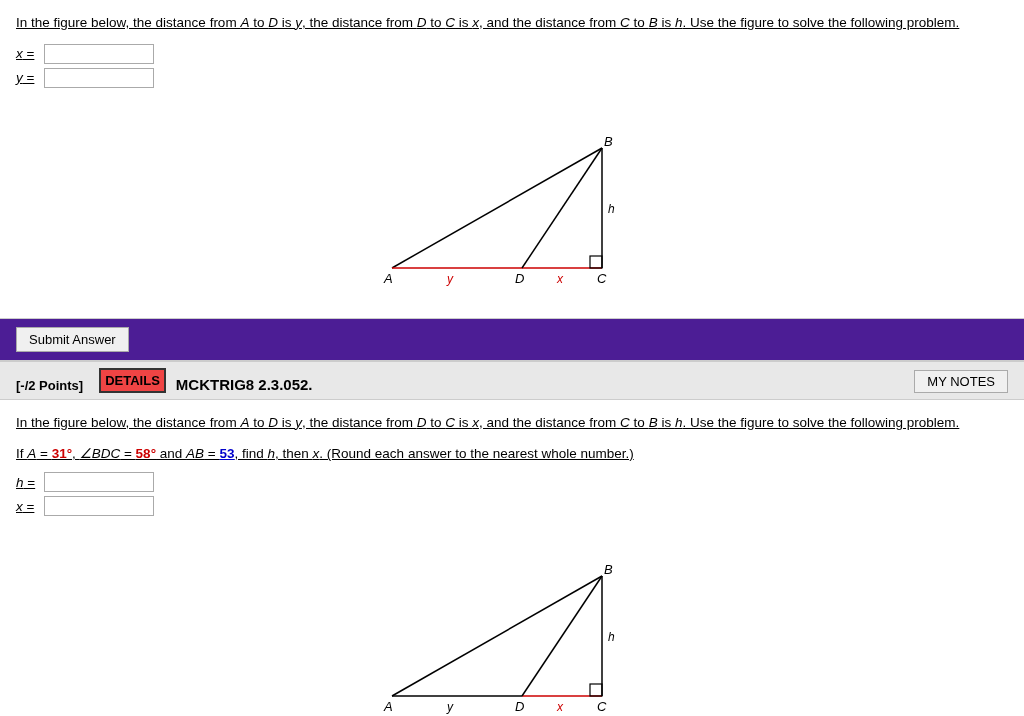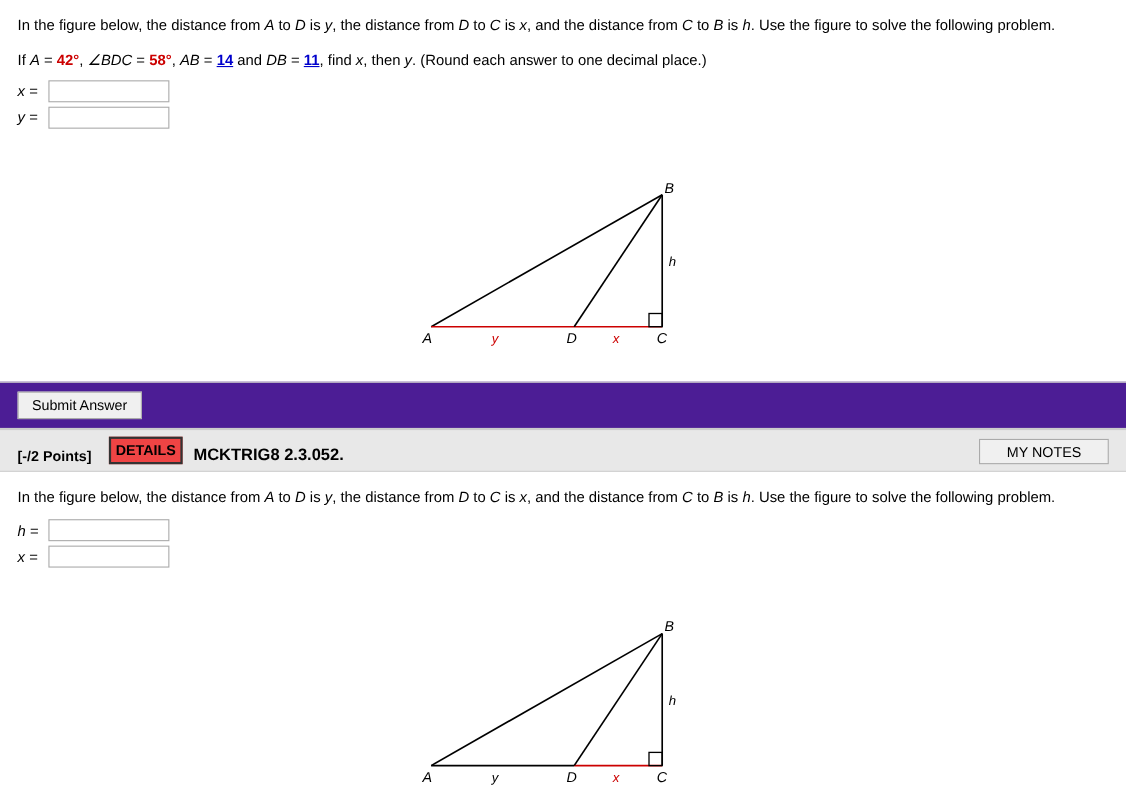--- a/index.html
+++ b/index.html
@@ -5,20 +5,21 @@
     * { box-sizing: border-box; margin: 0; padding: 0; }
     body {
       font-family: Arial, sans-serif;
       font-size: 14px;
       background: #fff;
       color: #000;
     }
     .problem-section {
       padding: 12px 16px 10px 16px;
       background: #fff;
+      text-decoration: underline;
     }
     .problem-intro {
       font-size: 13.5px;
       line-height: 1.6;
       margin-bottom: 10px;
     }
     .given-line {
       font-size: 13.5px;
       margin-bottom: 6px;
       line-height: 1.7;
@@ -81,21 +82,21 @@
       cursor: pointer;
     }
     .problem-code {
       font-size: 15px;
       font-weight: bold;
     }
     .my-notes-btn {
       margin-left: auto;
       border: 1px solid #aaa;
       background: #f0f0f0;
-      padding: 3px 24px;
+      padding: 3px 12px;
       font-size: 13px;
       cursor: pointer;
     }
     .highlight-red {
       color: #cc0000;
       font-weight: bold;
     }
     .highlight-blue {
       color: #0000cc;
       font-weight: bold;
@@ -103,110 +104,110 @@
     .underline-val {
       text-decoration: underline;
       font-weight: bold;
     }
     svg text {
       font-family: Arial, sans-serif;
     }
   </style>
 </head>
 <body>
+
+<div class="problem-section">
+  <p class="problem-intro">
+    In the figure below, the distance from <em>A</em> to <em>D</em> is <em>y</em>, the distance from <em>D</em> to <em>C</em> is <em>x</em>, and the distance from <em>C</em> to <em>B</em> is <em>h</em>. Use the figure to solve the following problem.
+  </p>
+  <div class="input-row">
+    <label><em>x</em> =</label>
+    <input class="answer-input" type="text" value="" style="">
+  </div>
+  <div class="input-row">
+    <label><em>y</em> =</label>
+    <input class="answer-input" type="text" value="" style="">
+  </div>
+
+  <div class="figure-container">
+    <svg width="300" height="200">
+
+      <line x1="30" y1="170" x2="240" y2="50" stroke="black" stroke-width="1.5"></line>
+
+      <line x1="30" y1="170" x2="160" y2="170" stroke="#cc0000" stroke-width="1.5"></line>
+
+      <line x1="160" y1="170" x2="240" y2="170" stroke="#cc0000" stroke-width="1.5"></line>
+
+      <line x1="240" y1="50" x2="240" y2="170" stroke="black" stroke-width="1.5"></line>
+
+      <line x1="240" y1="50" x2="160" y2="170" stroke="black" stroke-width="1.5"></line>
+
+      <rect x="228" y="158" width="12" height="12" fill="none" stroke="black" stroke-width="1.2"></rect>
+
+      <text x="22" y="185" font-size="13" font-style="italic">A</text>
+      <text x="153" y="185" font-size="13" font-style="italic">D</text>
+      <text x="235" y="185" font-size="13" font-style="italic">C</text>
+      <text x="242" y="48" font-size="13" font-style="italic">B</text>
+
+      <text x="85" y="185" font-size="12" font-style="italic" fill="#cc0000">y</text>
+
+      <text x="195" y="185" font-size="12" font-style="italic" fill="#cc0000">x</text>
+
+      <text x="246" y="115" font-size="12" font-style="italic">h</text>
+    </svg>
+  </div>
+</div>
+
+<div class="submit-row">
+  <button class="submit-btn">Submit Answer</button>
+</div>
+
+<div class="problem-header-bar">
+  <span class="points-label">[-/2 Points]</span>
+  <button class="details-btn">DETAILS</button>
+  <span class="problem-code">MCKTRIG8 2.3.052.</span>
+  <button class="my-notes-btn">MY NOTES</button>
+</div>
 
 <div class="problem-section">
   <p class="problem-intro">
     In the figure below, the distance from <em>A</em> to <em>D</em> is <em>y</em>, the distance from <em>D</em> to <em>C</em> is <em>x</em>, and the distance from <em>C</em> to <em>B</em> is <em>h</em>. Use the figure to solve the following problem.
   </p>
   <p class="given-line">
-    If <em>A</em> = <span class="highlight-red">42°</span>, <em>∠BDC</em> = <span class="highlight-red">58°</span>, <em>AB</em> = <span class="highlight-blue underline-val">14</span> and <em>DB</em> = <span class="highlight-blue underline-val">11</span>, find <em>x</em>, then <em>y</em>. (Round each answer to one decimal place.)
+    If <em>A</em> = <span class="highlight-red">31°</span>, <em>∠BDC</em> = <span class="highlight-red">58°</span> and <em>AB</em> = <span class="highlight-blue underline-val">53</span>, find <em>h</em>, then <em>x</em>. (Round each answer to the nearest whole number.)
   </p>
   <div class="input-row">
+    <label><em>h</em> =</label>
+    <input class="answer-input" type="text" value="" style="">
+  </div>
+  <div class="input-row">
     <label><em>x</em> =</label>
-    <input class="answer-input" type="text" value="" style="">
-  </div>
-  <div class="input-row">
-    <label><em>y</em> =</label>
     <input class="answer-input" type="text" value="" style="">
   </div>
 
   <div class="figure-container">
     <svg width="300" height="200">
 
       <line x1="30" y1="170" x2="240" y2="50" stroke="black" stroke-width="1.5"></line>
 
-      <line x1="30" y1="170" x2="160" y2="170" stroke="#cc0000" stroke-width="1.5"></line>
+      <line x1="30" y1="170" x2="160" y2="170" stroke="black" stroke-width="1.5"></line>
 
       <line x1="160" y1="170" x2="240" y2="170" stroke="#cc0000" stroke-width="1.5"></line>
 
       <line x1="240" y1="50" x2="240" y2="170" stroke="black" stroke-width="1.5"></line>
 
       <line x1="240" y1="50" x2="160" y2="170" stroke="black" stroke-width="1.5"></line>
 
       <rect x="228" y="158" width="12" height="12" fill="none" stroke="black" stroke-width="1.2"></rect>
 
       <text x="22" y="185" font-size="13" font-style="italic">A</text>
       <text x="153" y="185" font-size="13" font-style="italic">D</text>
       <text x="235" y="185" font-size="13" font-style="italic">C</text>
       <text x="242" y="48" font-size="13" font-style="italic">B</text>
 
-      <text x="85" y="185" font-size="12" font-style="italic" fill="#cc0000">y</text>
+      <text x="85" y="185" font-size="12" font-style="italic">y</text>
 
       <text x="195" y="185" font-size="12" font-style="italic" fill="#cc0000">x</text>
 
       <text x="246" y="115" font-size="12" font-style="italic">h</text>
     </svg>
   </div>
 </div>
 
-<div class="submit-row">
-  <button class="submit-btn">Submit Answer</button>
-</div>
-
-<div class="problem-header-bar">
-  <span class="points-label">[-/2 Points]</span>
-  <button class="details-btn">DETAILS</button>
-  <span class="problem-code">MCKTRIG8 2.3.052.</span>
-  <button class="my-notes-btn">MY NOTES</button>
-</div>
-
-<div class="problem-section">
-  <p class="problem-intro">
-    In the figure below, the distance from <em>A</em> to <em>D</em> is <em>y</em>, the distance from <em>D</em> to <em>C</em> is <em>x</em>, and the distance from <em>C</em> to <em>B</em> is <em>h</em>. Use the figure to solve the following problem.
-  </p>
-  <div class="input-row">
-    <label><em>h</em> =</label>
-    <input class="answer-input" type="text" value="" style="">
-  </div>
-  <div class="input-row">
-    <label><em>x</em> =</label>
-    <input class="answer-input" type="text" value="" style="">
-  </div>
-
-  <div class="figure-container">
-    <svg width="300" height="200">
-
-      <line x1="30" y1="170" x2="240" y2="50" stroke="black" stroke-width="1.5"></line>
-
-      <line x1="30" y1="170" x2="160" y2="170" stroke="black" stroke-width="1.5"></line>
-
-      <line x1="160" y1="170" x2="240" y2="170" stroke="#cc0000" stroke-width="1.5"></line>
-
-      <line x1="240" y1="50" x2="240" y2="170" stroke="black" stroke-width="1.5"></line>
-
-      <line x1="240" y1="50" x2="160" y2="170" stroke="black" stroke-width="1.5"></line>
-
-      <rect x="228" y="158" width="12" height="12" fill="none" stroke="black" stroke-width="1.2"></rect>
-
-      <text x="22" y="185" font-size="13" font-style="italic">A</text>
-      <text x="153" y="185" font-size="13" font-style="italic">D</text>
-      <text x="235" y="185" font-size="13" font-style="italic">C</text>
-      <text x="242" y="48" font-size="13" font-style="italic">B</text>
-
-      <text x="85" y="185" font-size="12" font-style="italic">y</text>
-
-      <text x="195" y="185" font-size="12" font-style="italic" fill="#cc0000">x</text>
-
-      <text x="246" y="115" font-size="12" font-style="italic">h</text>
-    </svg>
-  </div>
-</div>
-
 </body></html>

